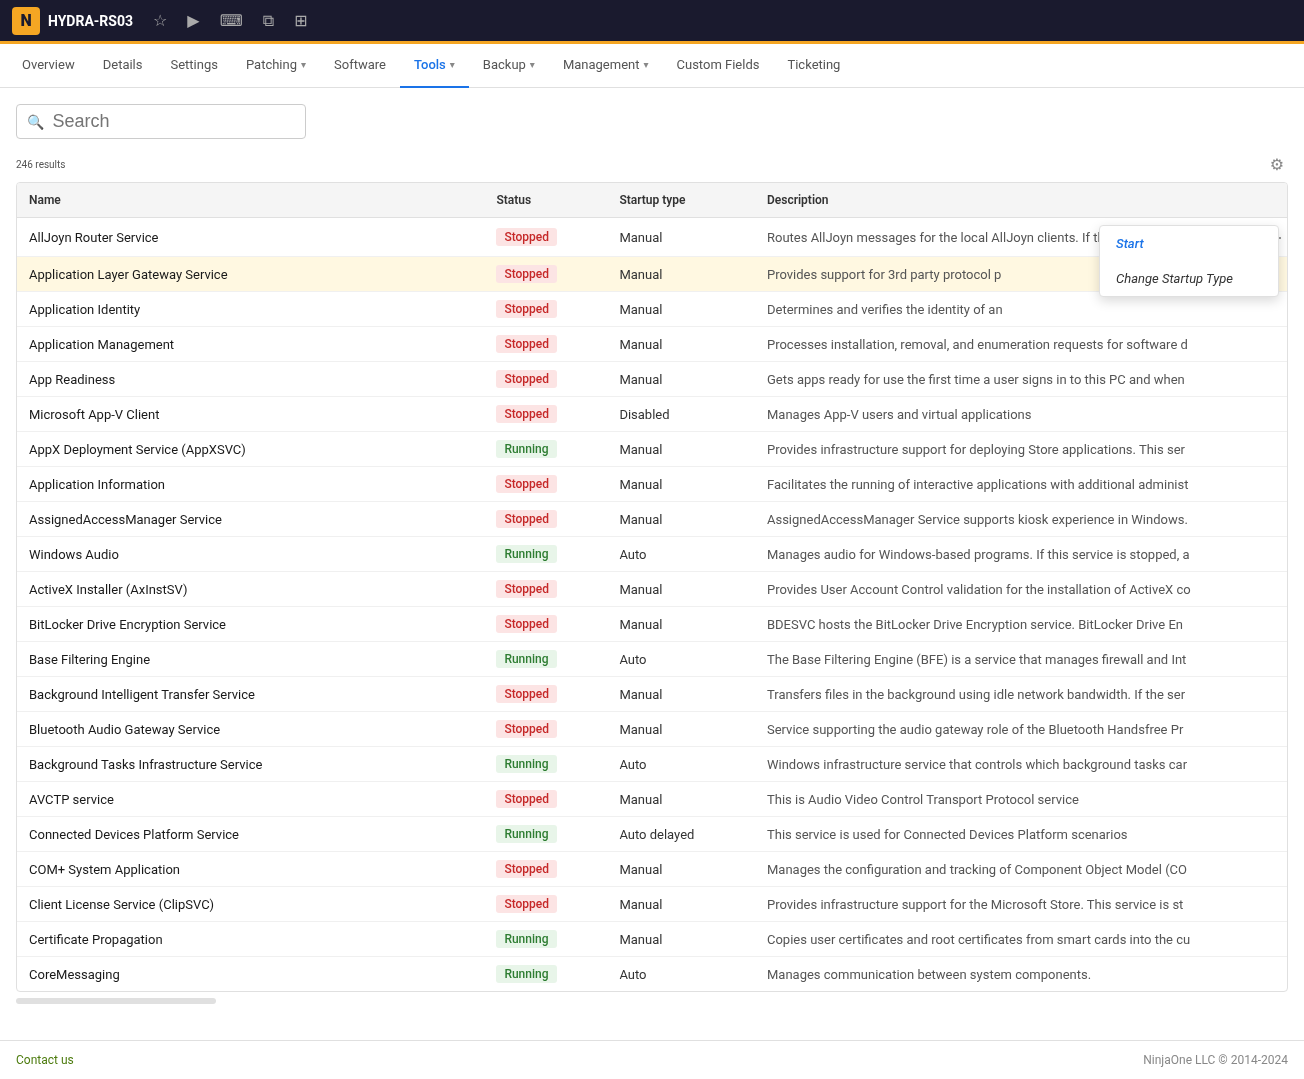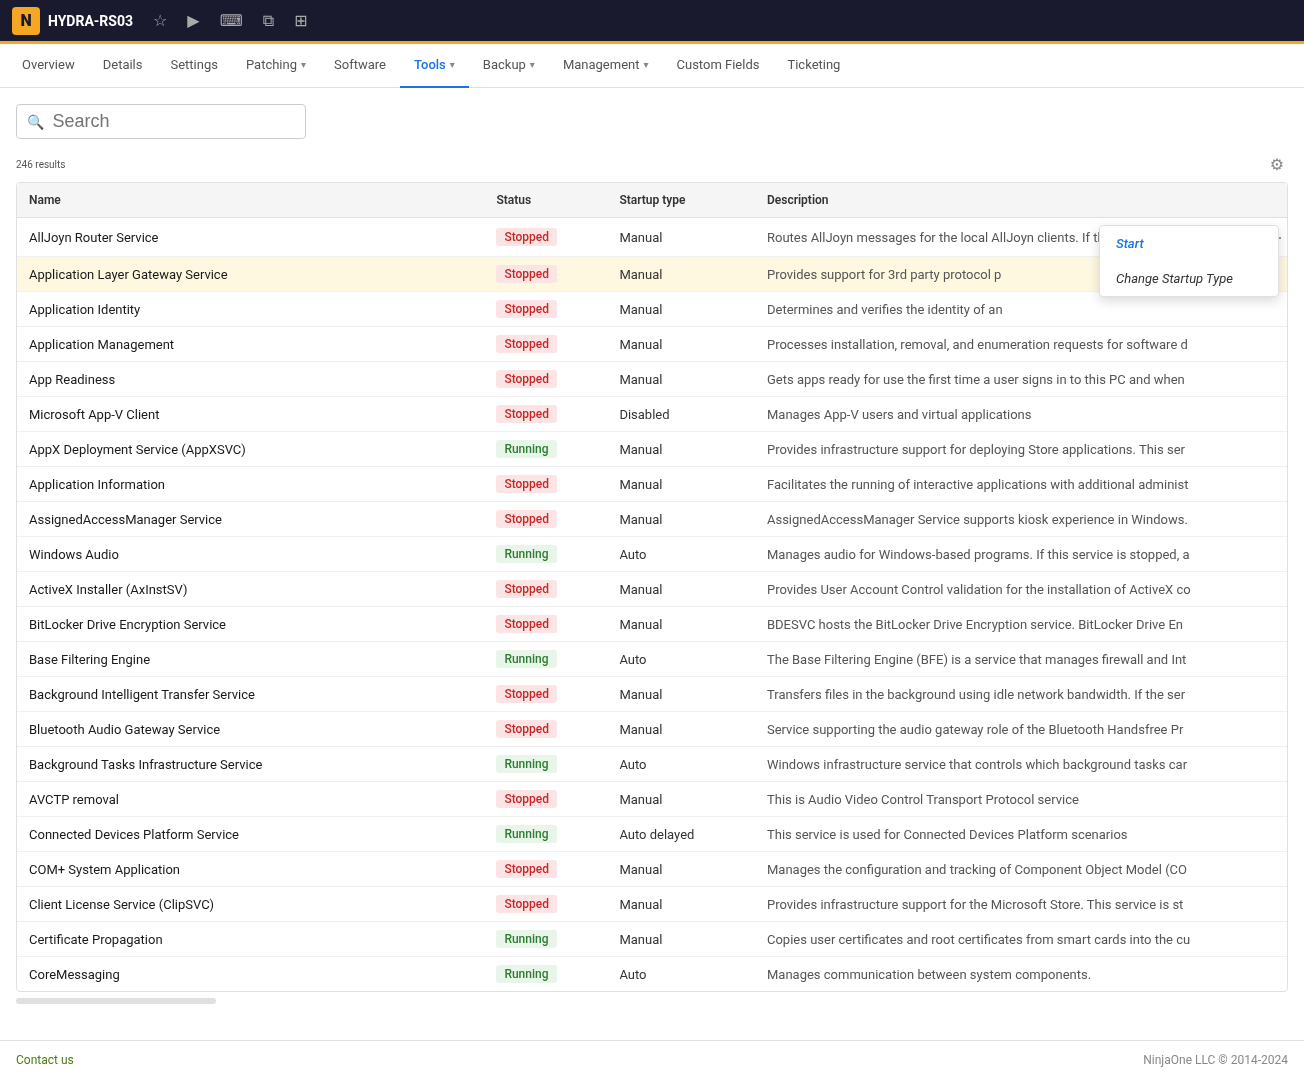--- a/index.html
+++ b/index.html
@@ -252,21 +252,21 @@
       <td class="more-btn-cell"></td>
     </tr>
           <tr>
       <td class="col-name">Background Tasks Infrastructure Service</td>
       <td class="col-status"><span class="badge badge-running">Running</span></td>
       <td class="col-startup">Auto</td>
       <td class="col-desc">Windows infrastructure service that controls which background tasks car</td>
       <td class="more-btn-cell"></td>
     </tr>
           <tr>
-      <td class="col-name">AVCTP removal</td>
+      <td class="col-name">AVCTP service</td>
       <td class="col-status"><span class="badge badge-stopped">Stopped</span></td>
       <td class="col-startup">Manual</td>
       <td class="col-desc">This is Audio Video Control Transport Protocol service</td>
       <td class="more-btn-cell"></td>
     </tr>
           <tr>
       <td class="col-name">Connected Devices Platform Service</td>
       <td class="col-status"><span class="badge badge-running">Running</span></td>
       <td class="col-startup">Auto delayed</td>
       <td class="col-desc">This service is used for Connected Devices Platform scenarios</td>

